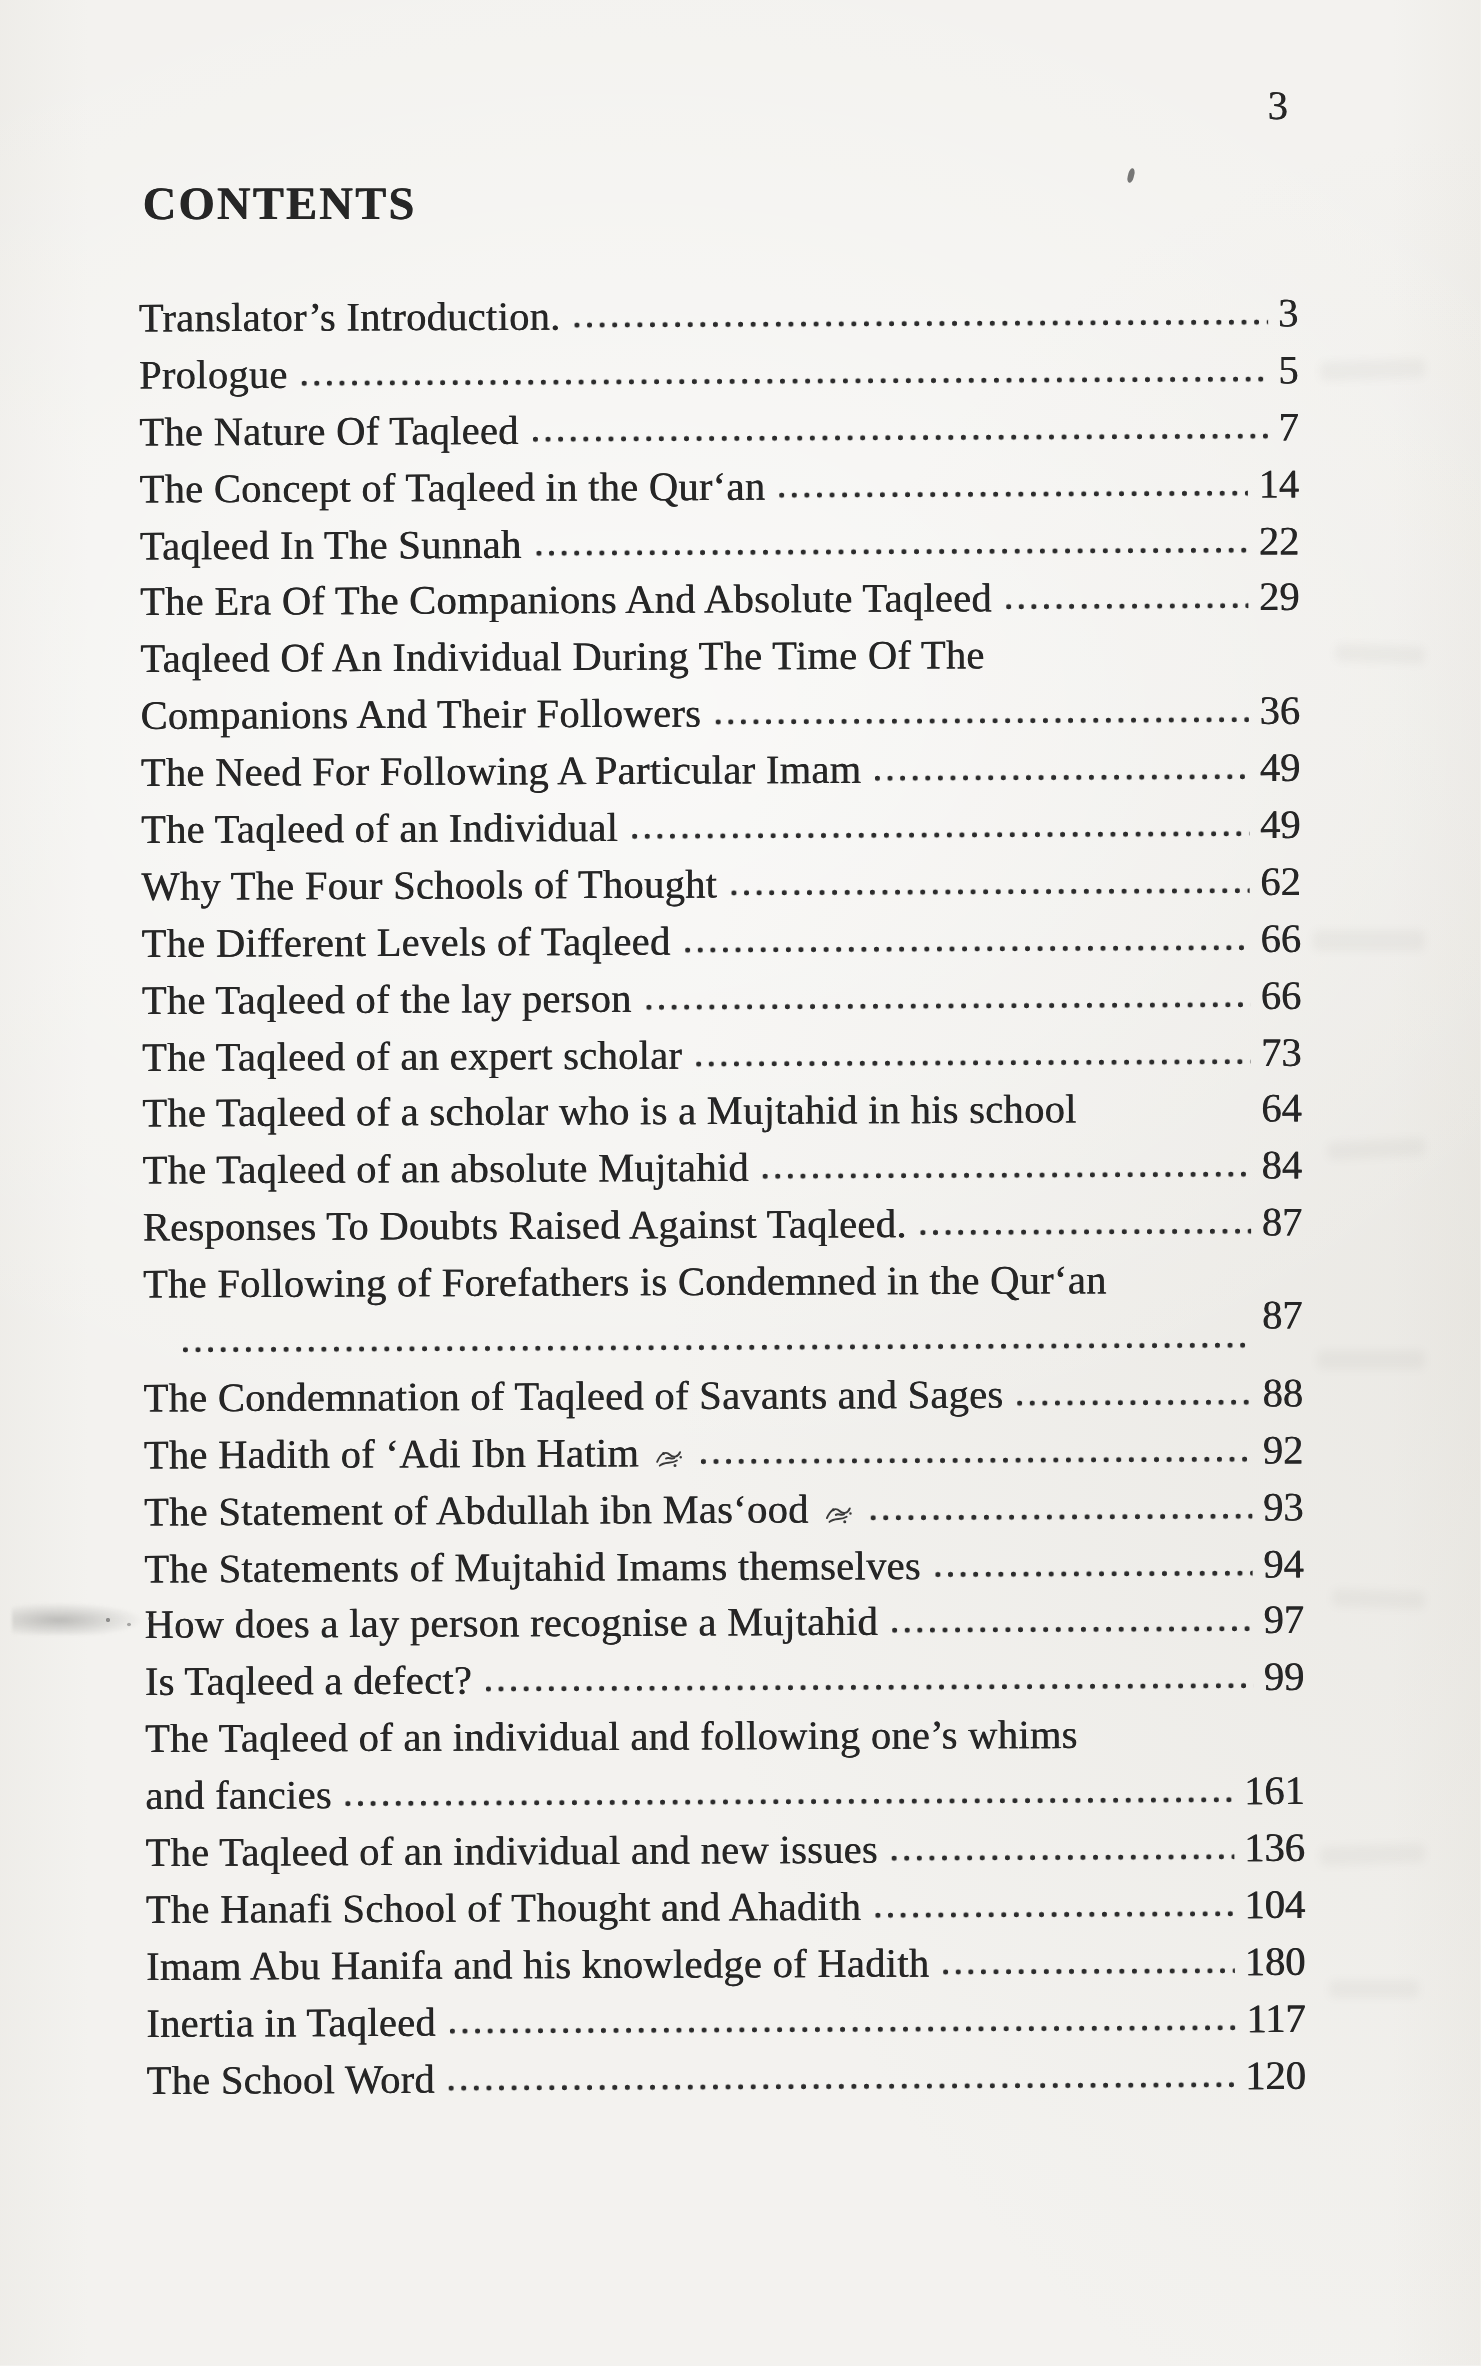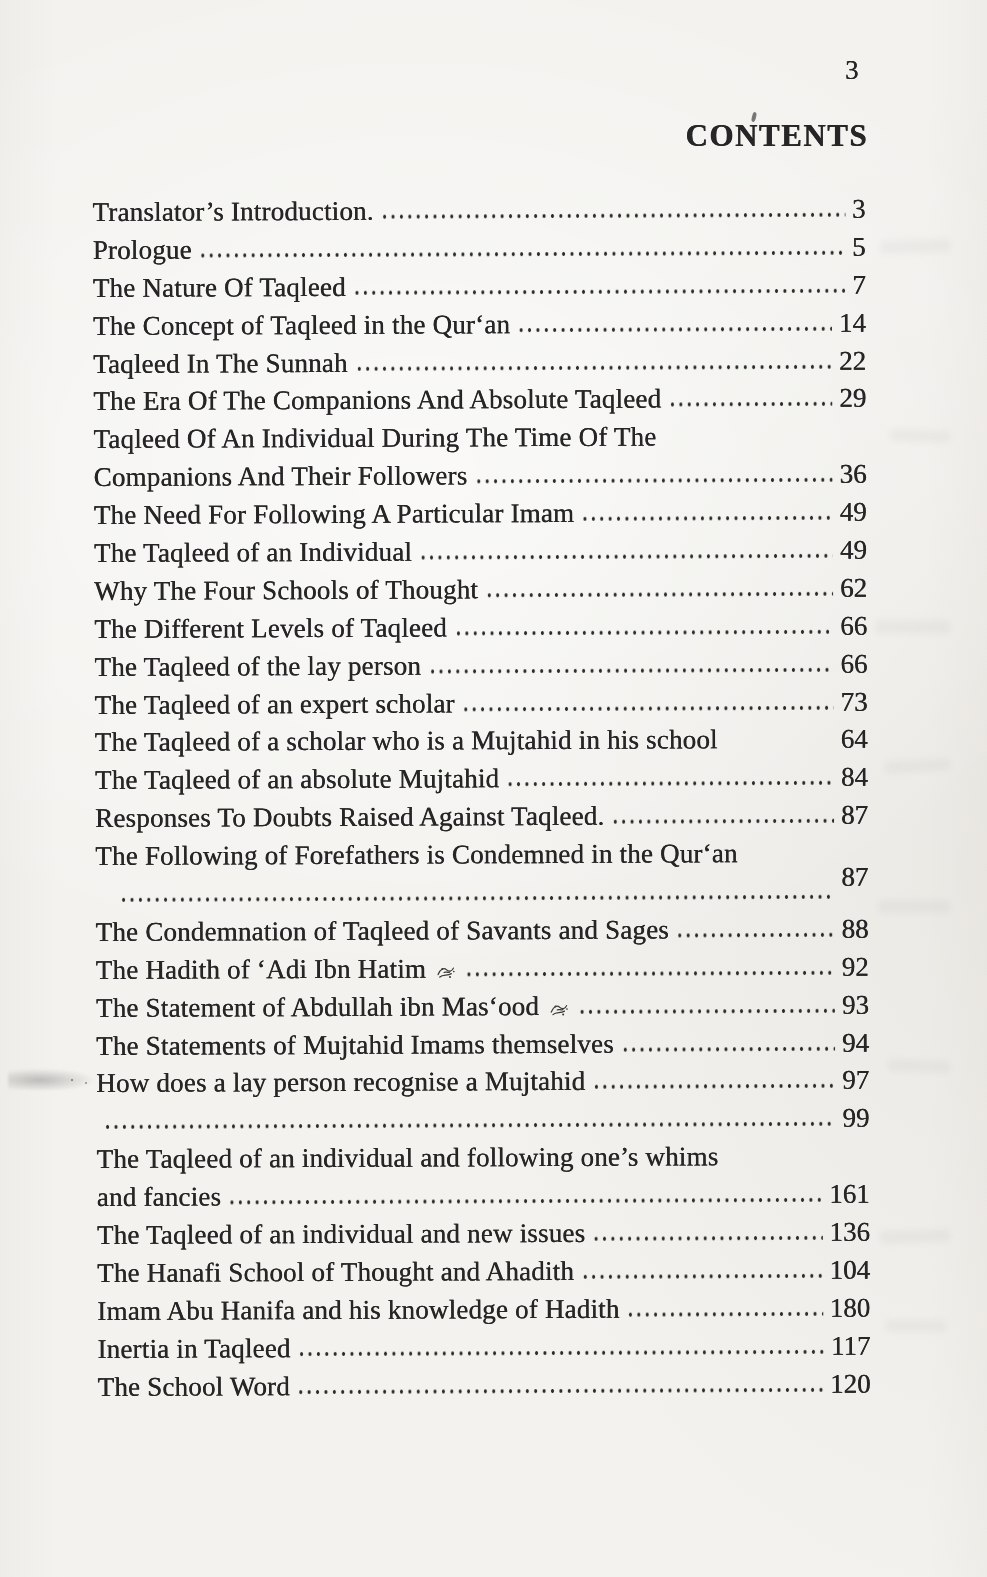--- a/index.html
+++ b/index.html
@@ -28,21 +28,21 @@
 
   .ink-speck {
     position: absolute; left: 752px; top: 112px;
     width: 4px; height: 10px;
     background: #4d4d4d; border-radius: 2px / 4px;
     transform: rotate(14deg); opacity: .75;
   }
 
   .contents-title {
     position: absolute; left: 95px; top: 118px; width: 773px;
-    margin: 0; text-align: right;
+    margin: 0; text-align: left;
     font-size: 31px; font-weight: 700; letter-spacing: 1.5px;
     text-shadow: .4px 0 0 currentColor;
   }
 
   .toc {
     position: absolute; left: 95px; top: 197px; width: 773px;
     transform: rotate(-0.25deg); transform-origin: 0 50%;
   }
   .toc-row {
     display: flex; align-items: flex-end;
@@ -245,20 +245,21 @@
         <span class="toc-title">The Statements of Mujtahid Imams themselves</span>
         <span class="leader"></span>
         <span class="toc-page">94</span>
       </div>
       <div class="toc-row">
         <span class="toc-title">How does a lay person recognise a Mujtahid</span>
         <span class="leader"></span>
         <span class="toc-page">97</span>
       </div>
       <div class="toc-row">
+        <span class="toc-title">Is Taqleed a defect?</span>
         <span class="leader"></span>
         <span class="toc-page">99</span>
       </div>
       <div class="toc-row">
         <span class="toc-title">The Taqleed of an individual and following one’s whims</span>
       </div>
       <div class="toc-row">
         <span class="toc-title">and fancies</span>
         <span class="leader"></span>
         <span class="toc-page">161</span>

